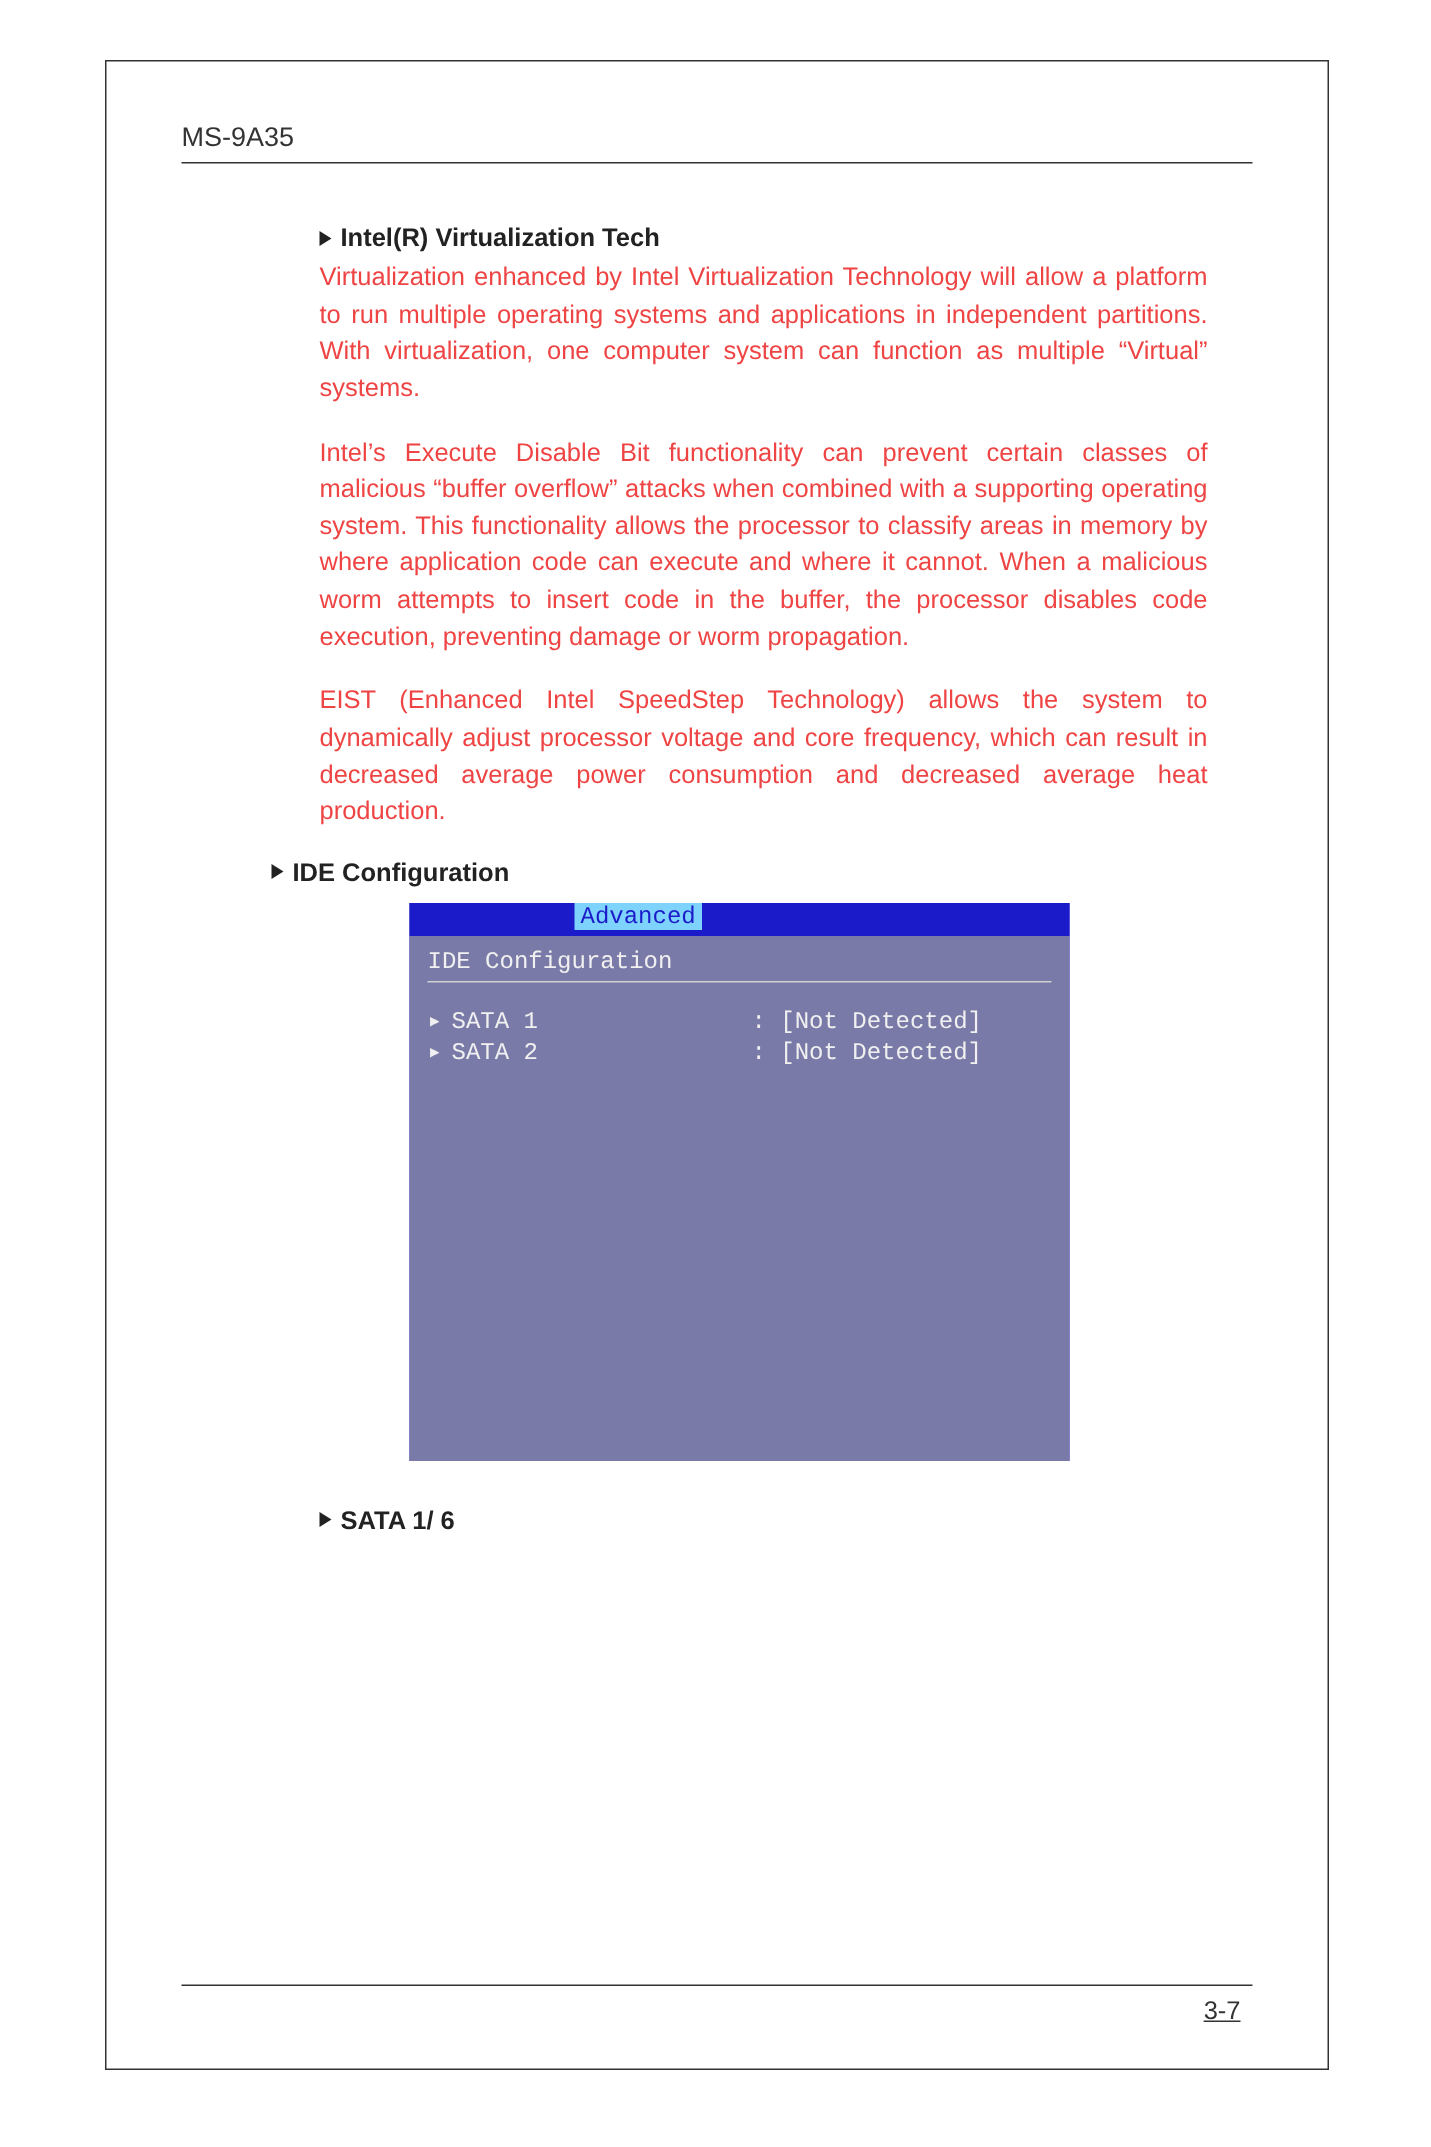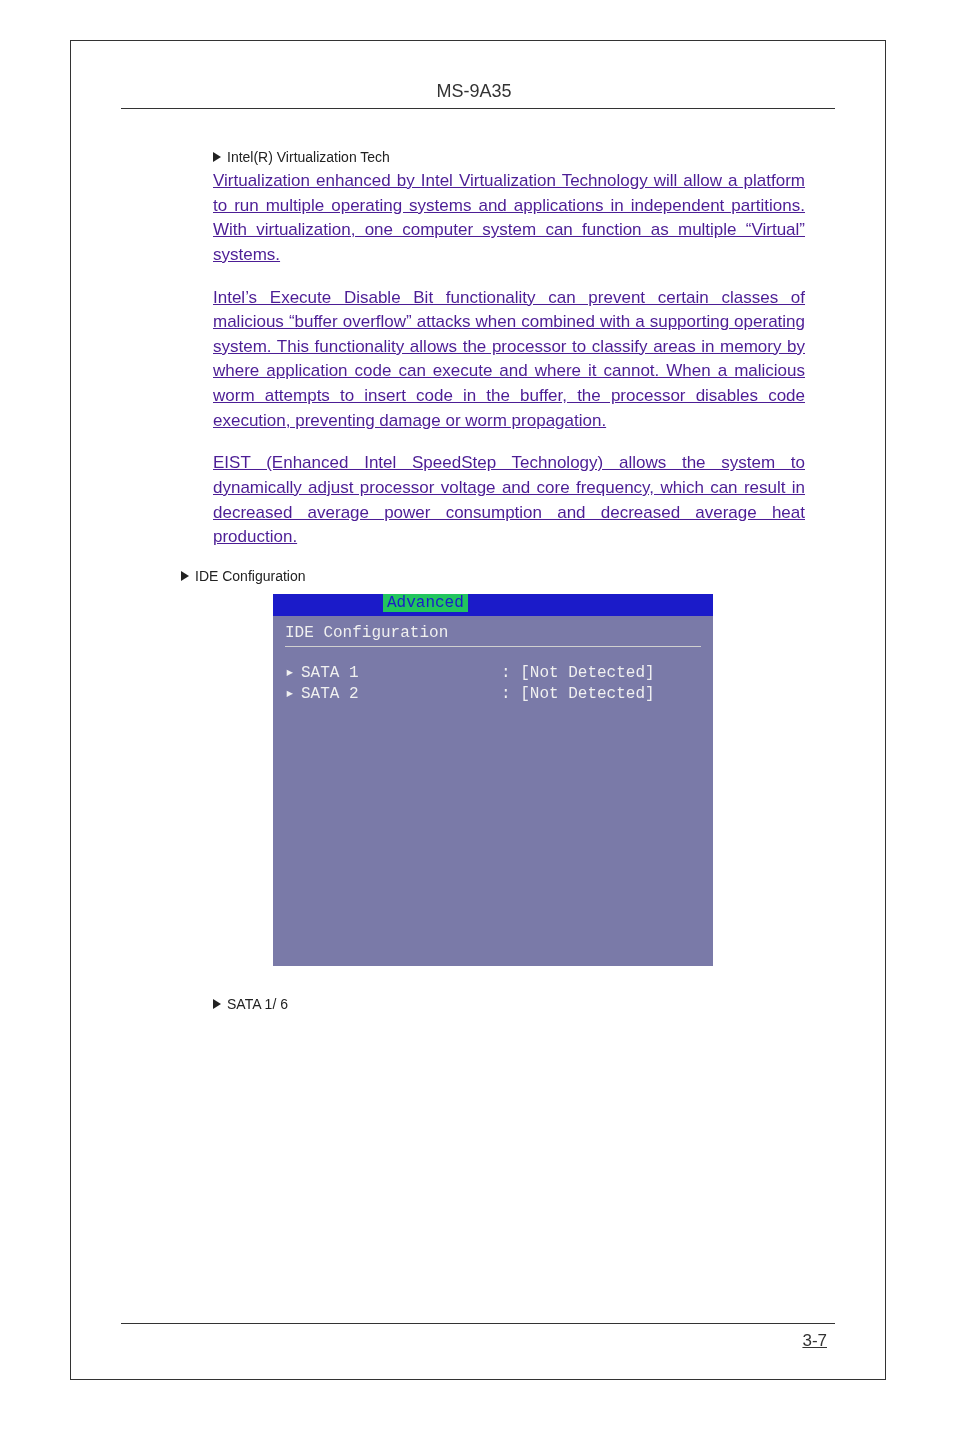--- a/index.html
+++ b/index.html
@@ -14,58 +14,57 @@
   .page {
     position: absolute;
     left: 70px;
     top: 40px;
     width: 816px;
     height: 1340px;
     border: 1px solid #333;
     padding: 40px 50px 30px 50px;
   }
   .header-right {
-    text-align: center;
+    text-align: left;
     font-size: 18px;
     color: #333;
     padding-right: 8px;
     margin-bottom: 6px;
   }
   .hr-top {
     border: none;
     border-top: 1px solid #333;
     margin-bottom: 40px;
   }
   .content {
     padding-left: 60px;
     padding-right: 30px;
   }
   .section-title {
-    font-weight: normal;
-    font-size: 14px;
+    font-weight: bold;
+    font-size: 17px;
     color: #222;
     margin-bottom: 4px;
   }
   .arrow {
     display: inline-block;
     width: 0; height: 0;
     border-top: 5px solid transparent;
     border-bottom: 5px solid transparent;
     border-left: 8px solid #222;
     margin-right: 6px;
     vertical-align: middle;
     margin-bottom: 2px;
   }
   .body-text {
     font-size: 17px;
     line-height: 1.45;
     text-align: justify;
-    color: #4c1d95;
+    color: #ef4444;
     margin-bottom: 18px;
-    text-decoration: underline;
   }
   .outer-section {
     padding-left: 0;
   }
   .inner-section {
     padding-left: 32px;
   }
   .bios-box {
     width: 440px;
     margin: 10px auto 30px auto;
@@ -76,21 +75,21 @@
   }
   .bios-tabbar {
     background: #1b1bc9;
     height: 22px;
     position: relative;
   }
   .bios-tab {
     position: absolute;
     left: 110px;
     top: 0;
-    background: #22c55e;
+    background: #7dd3fc;
     color: #1b1bc9;
     padding: 0 4px;
     font-weight: normal;
   }
   .bios-body {
     background: #7a7aa8;
     padding: 8px 12px 12px 12px;
     height: 350px;
   }
   .bios-heading {

